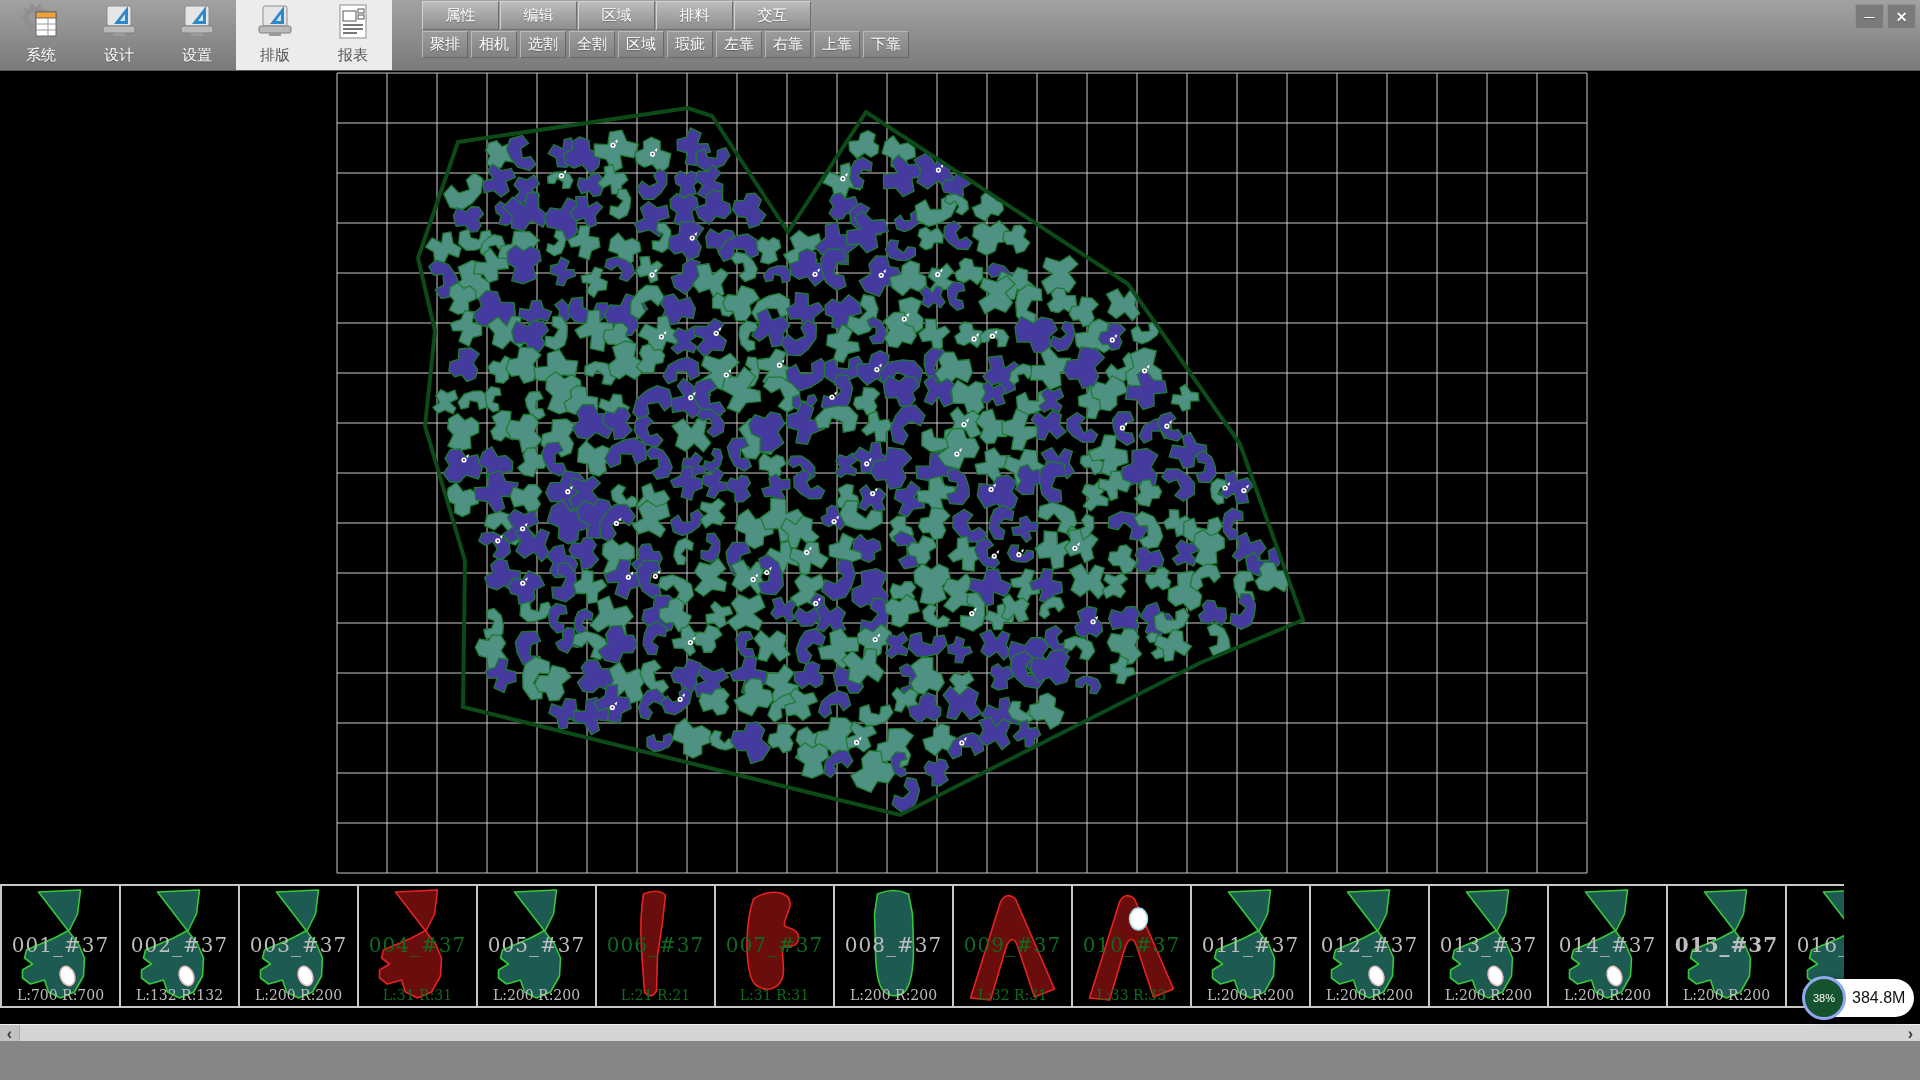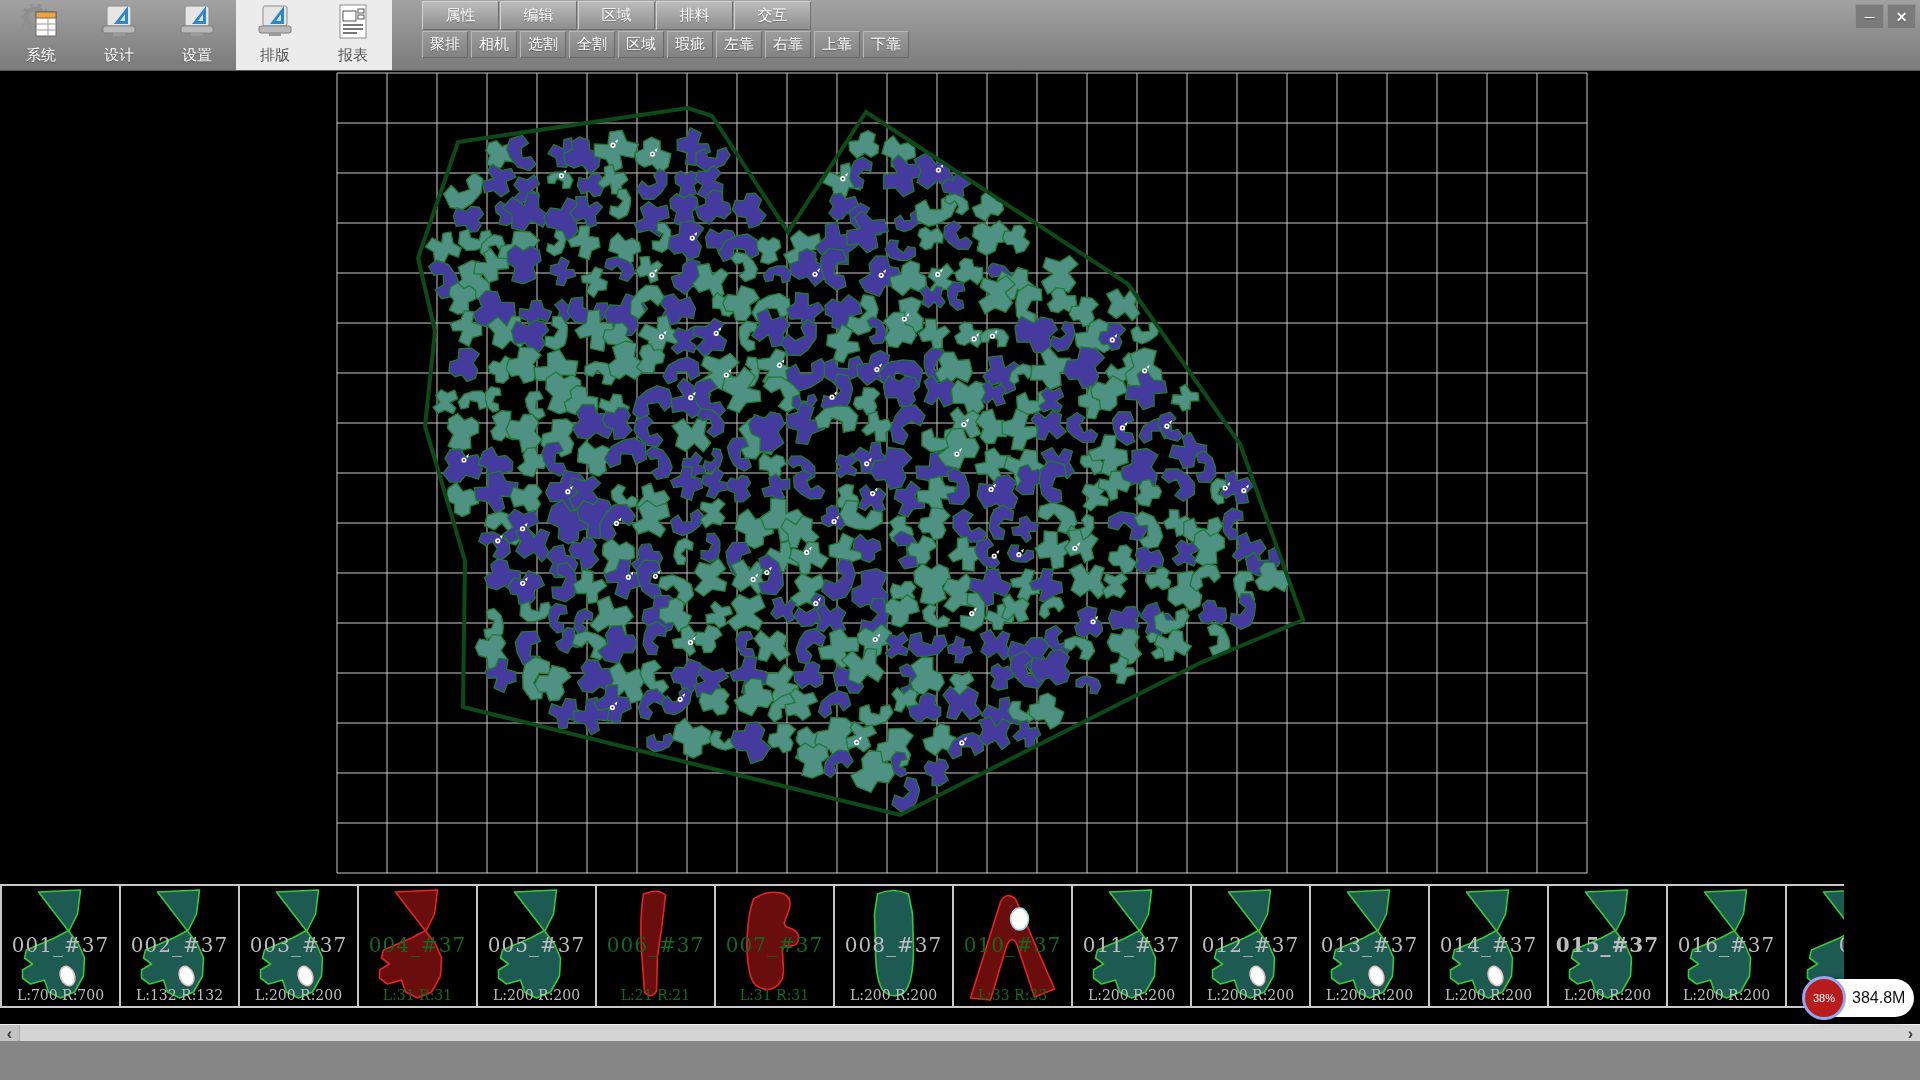--- a/index.html
+++ b/index.html
@@ -868,20 +868,27 @@
       <div class="thumb">
         <svg viewBox="0 0 100 120" preserveAspectRatio="xMidYMid meet">
           <path d="M34,8 Q50,1 65,8 L69,28 L70,62 Q70,96 61,106 Q50,114 40,105 Q32,96 32,62 L31,28 Z" fill="#1D5A52" stroke="#37C837" stroke-width="1.6" stroke-linejoin="round"></path>
         </svg>
         <div class="tlabel" style="color: rgb(189, 189, 189);">008_#37</div>
         <div class="tlr" style="color: rgb(189, 189, 189);">L:200 R:200</div>
       </div>
       <div class="thumb">
         <svg viewBox="0 0 100 120" preserveAspectRatio="xMidYMid meet">
           <path d="M8,112 L38,16 Q44,5 53,13 L92,103 L72,111 L55,60 Q50,47 44,60 L28,114 Z" fill="#6A0D0D" stroke="#E62222" stroke-width="1.6" stroke-linejoin="round"></path>
+        </svg>
+        <div class="tlabel" style="color: rgb(14, 107, 30);">009_#37</div>
+        <div class="tlr" style="color: rgb(14, 107, 30);">L:32 R:31</div>
+      </div>
+      <div class="thumb">
+        <svg viewBox="0 0 100 120" preserveAspectRatio="xMidYMid meet">
+          <path d="M8,112 L38,16 Q44,5 53,13 L92,103 L72,111 L55,60 Q50,47 44,60 L28,114 Z" fill="#6A0D0D" stroke="#E62222" stroke-width="1.6" stroke-linejoin="round"></path>
           <ellipse cx="57" cy="33" rx="9" ry="11" fill="#fff" stroke="#9fd7e2" stroke-width="1.5"></ellipse>
         </svg>
         <div class="tlabel" style="color: rgb(14, 107, 30);">010_#37</div>
         <div class="tlr" style="color: rgb(14, 107, 30);">L:33 R:33</div>
       </div>
       <div class="thumb">
         <svg viewBox="0 0 100 120" preserveAspectRatio="xMidYMid meet">
           <path d="M28,6 L70,4 L67,28 L59,44 L44,52 L30,58 L16,64 L14,72 L22,78 L12,84 L12,92 L20,98 L34,94 L38,106 L50,112 L64,106 L73,90 L74,72 L68,58 Z" fill="#1D5A52" stroke="#37C837" stroke-width="1.6" stroke-linejoin="round"></path>
         </svg>
         <div class="tlabel" style="color: rgb(189, 189, 189);">011_#37</div>
@@ -935,17 +942,17 @@
     </div>
 
   <div class="hscroll">
     <div class="scrollarrow left">‹</div>
     <div class="scrollarrow right">›</div>
   </div>
 
   <div class="statusstrip"></div>
 
   <div class="badge">
-    <div class="pct" id="pctcircle" style="background: #b91c1c;">38%</div>
+    <div class="pct" id="pctcircle" style="background: #14532d;">38%</div>
     <div class="mem">384.8M</div>
   </div>
 
 </div>
 
 </body></html>

